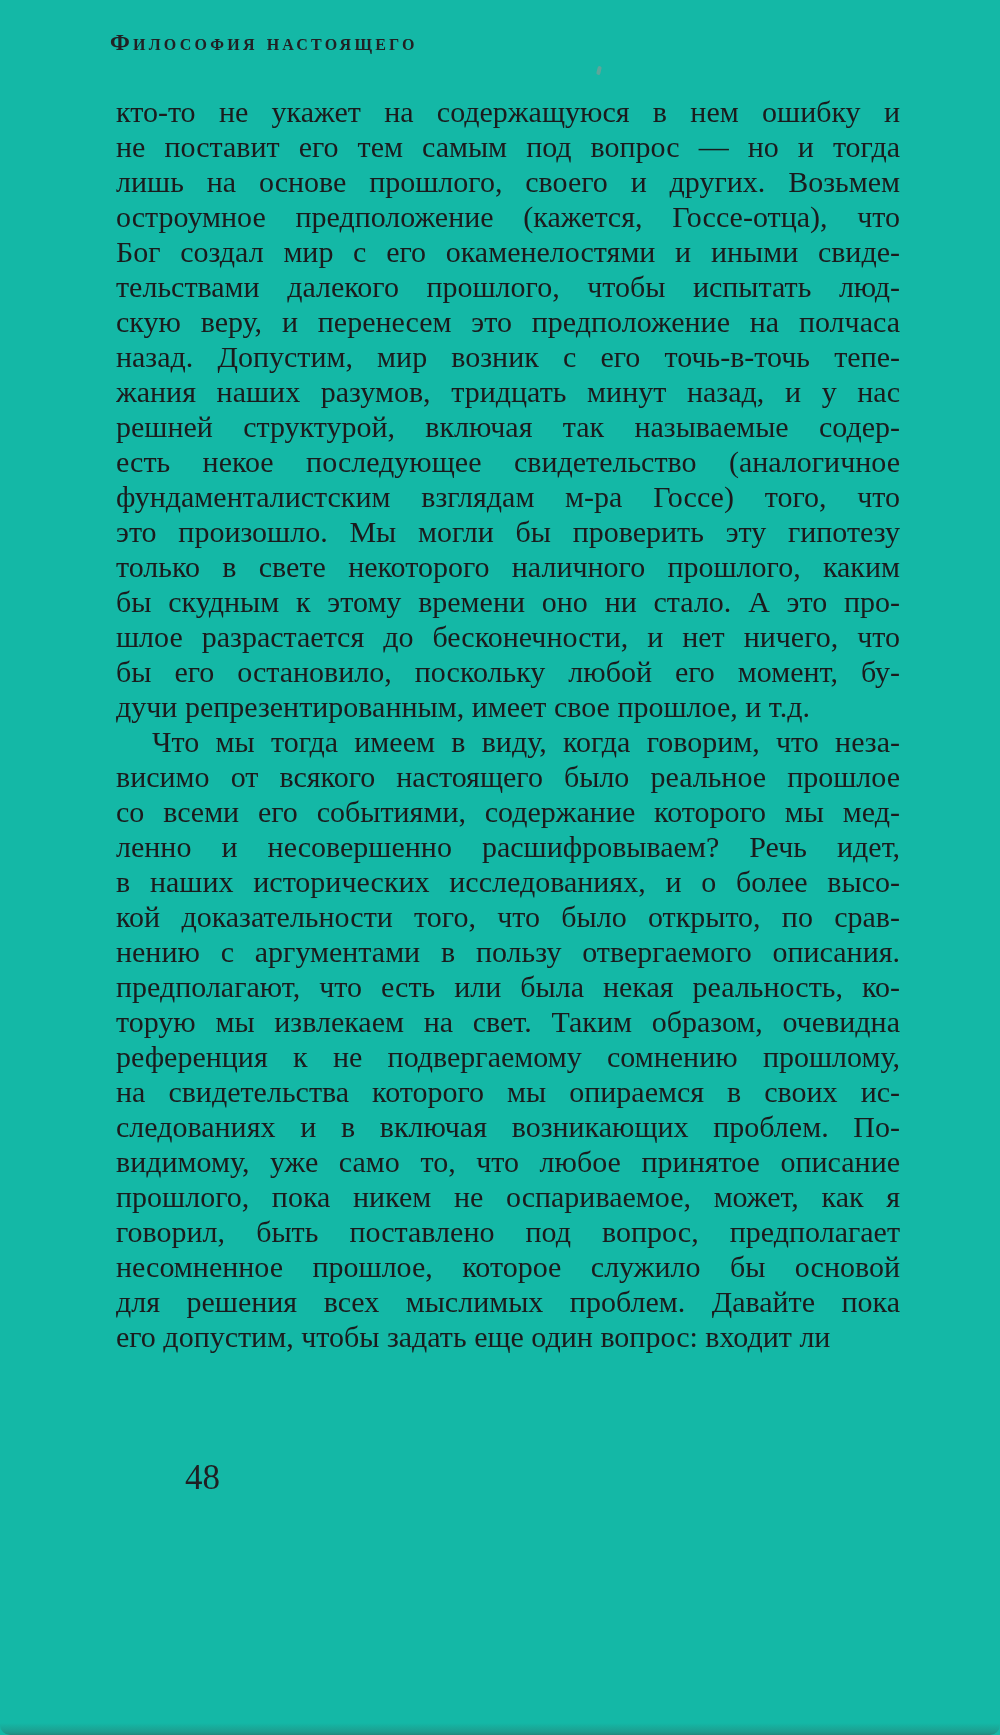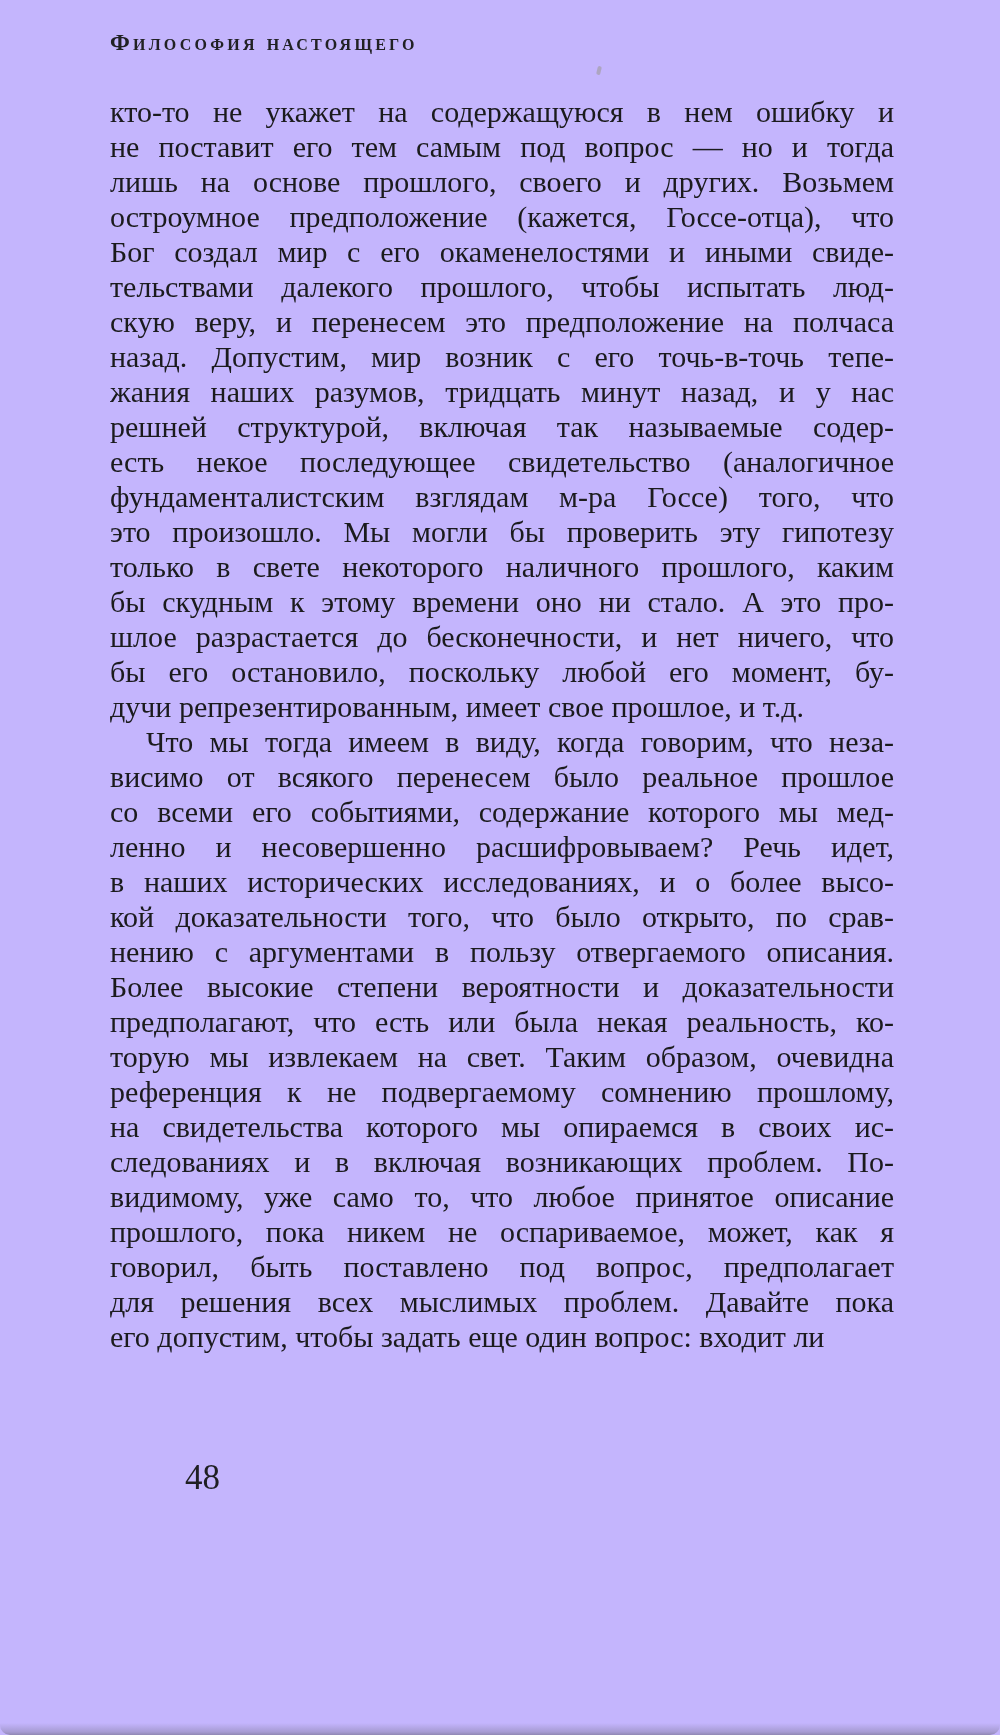--- a/index.html
+++ b/index.html
@@ -5,39 +5,39 @@
   html, body {
     margin: 0;
     padding: 0;
     background: #e9e7e1;
   }
   .page {
     position: relative;
     width: 1000px;
     height: 1735px;
     margin: 0 auto;
-    background: #c4b5fd;
+    background: #14b8a6;
     font-family: "Liberation Serif", "DejaVu Serif", serif;
     color: #1b1b1d;
     overflow: hidden;
   }
   .running-head {
     position: absolute;
     top: 30px;
     left: 110px;
     font-size: 23px;
     font-weight: 700;
     font-variant: small-caps;
     letter-spacing: 0.14em;
     color: #212124;
   }
   .text-body {
     position: absolute;
     top: 94px;
-    left: 110px;
+    left: 116px;
     width: 784px;
     font-size: 30px;
     line-height: 35px;
   }
   .paragraph {
     margin: 0;
   }
   .line {
     text-align: justify;
     text-align-last: justify;
@@ -103,35 +103,35 @@
         <div class="line">фундаменталистским взглядам м-ра Госсе) того, что</div>
         <div class="line">это произошло. Мы могли бы проверить эту гипотезу</div>
         <div class="line">только в свете некоторого наличного прошлого, каким</div>
         <div class="line">бы скудным к этому времени оно ни стало. А это про-</div>
         <div class="line">шлое разрастается до бесконечности, и нет ничего, что</div>
         <div class="line">бы его остановило, поскольку любой его момент, бу-</div>
         <div class="line last">дучи репрезентированным, имеет свое прошлое, и т.д.</div>
       </div>
       <div class="paragraph indent">
         <div class="line">Что мы тогда имеем в виду, когда говорим, что неза-</div>
-        <div class="line">висимо от всякого перенесем было реальное прошлое</div>
+        <div class="line">висимо от всякого настоящего было реальное прошлое</div>
         <div class="line">со всеми его событиями, содержание которого мы мед-</div>
         <div class="line">ленно и несовершенно расшифровываем? Речь идет,</div>
         <div class="line">в наших исторических исследованиях, и о более высо-</div>
         <div class="line">кой доказательности того, что было открыто, по срав-</div>
         <div class="line">нению с аргументами в пользу отвергаемого описания.</div>
-        <div class="line">Более высокие степени вероятности и доказательности</div>
         <div class="line">предполагают, что есть или была некая реальность, ко-</div>
         <div class="line">торую мы извлекаем на свет. Таким образом, очевидна</div>
         <div class="line">референция к не подвергаемому сомнению прошлому,</div>
         <div class="line">на свидетельства которого мы опираемся в своих ис-</div>
         <div class="line">следованиях и в включая возникающих проблем. По-</div>
         <div class="line">видимому, уже само то, что любое принятое описание</div>
         <div class="line">прошлого, пока никем не оспариваемое, может, как я</div>
         <div class="line">говорил, быть поставлено под вопрос, предполагает</div>
+        <div class="line">несомненное прошлое, которое служило бы основой</div>
         <div class="line">для решения всех мыслимых проблем. Давайте пока</div>
         <div class="line last">его допустим, чтобы задать еще один вопрос: входит ли</div>
       </div>
     </div>
 
   <div class="page-number">48</div>
 
   <div class="page-edge-shadow"></div>
 </div>
 

